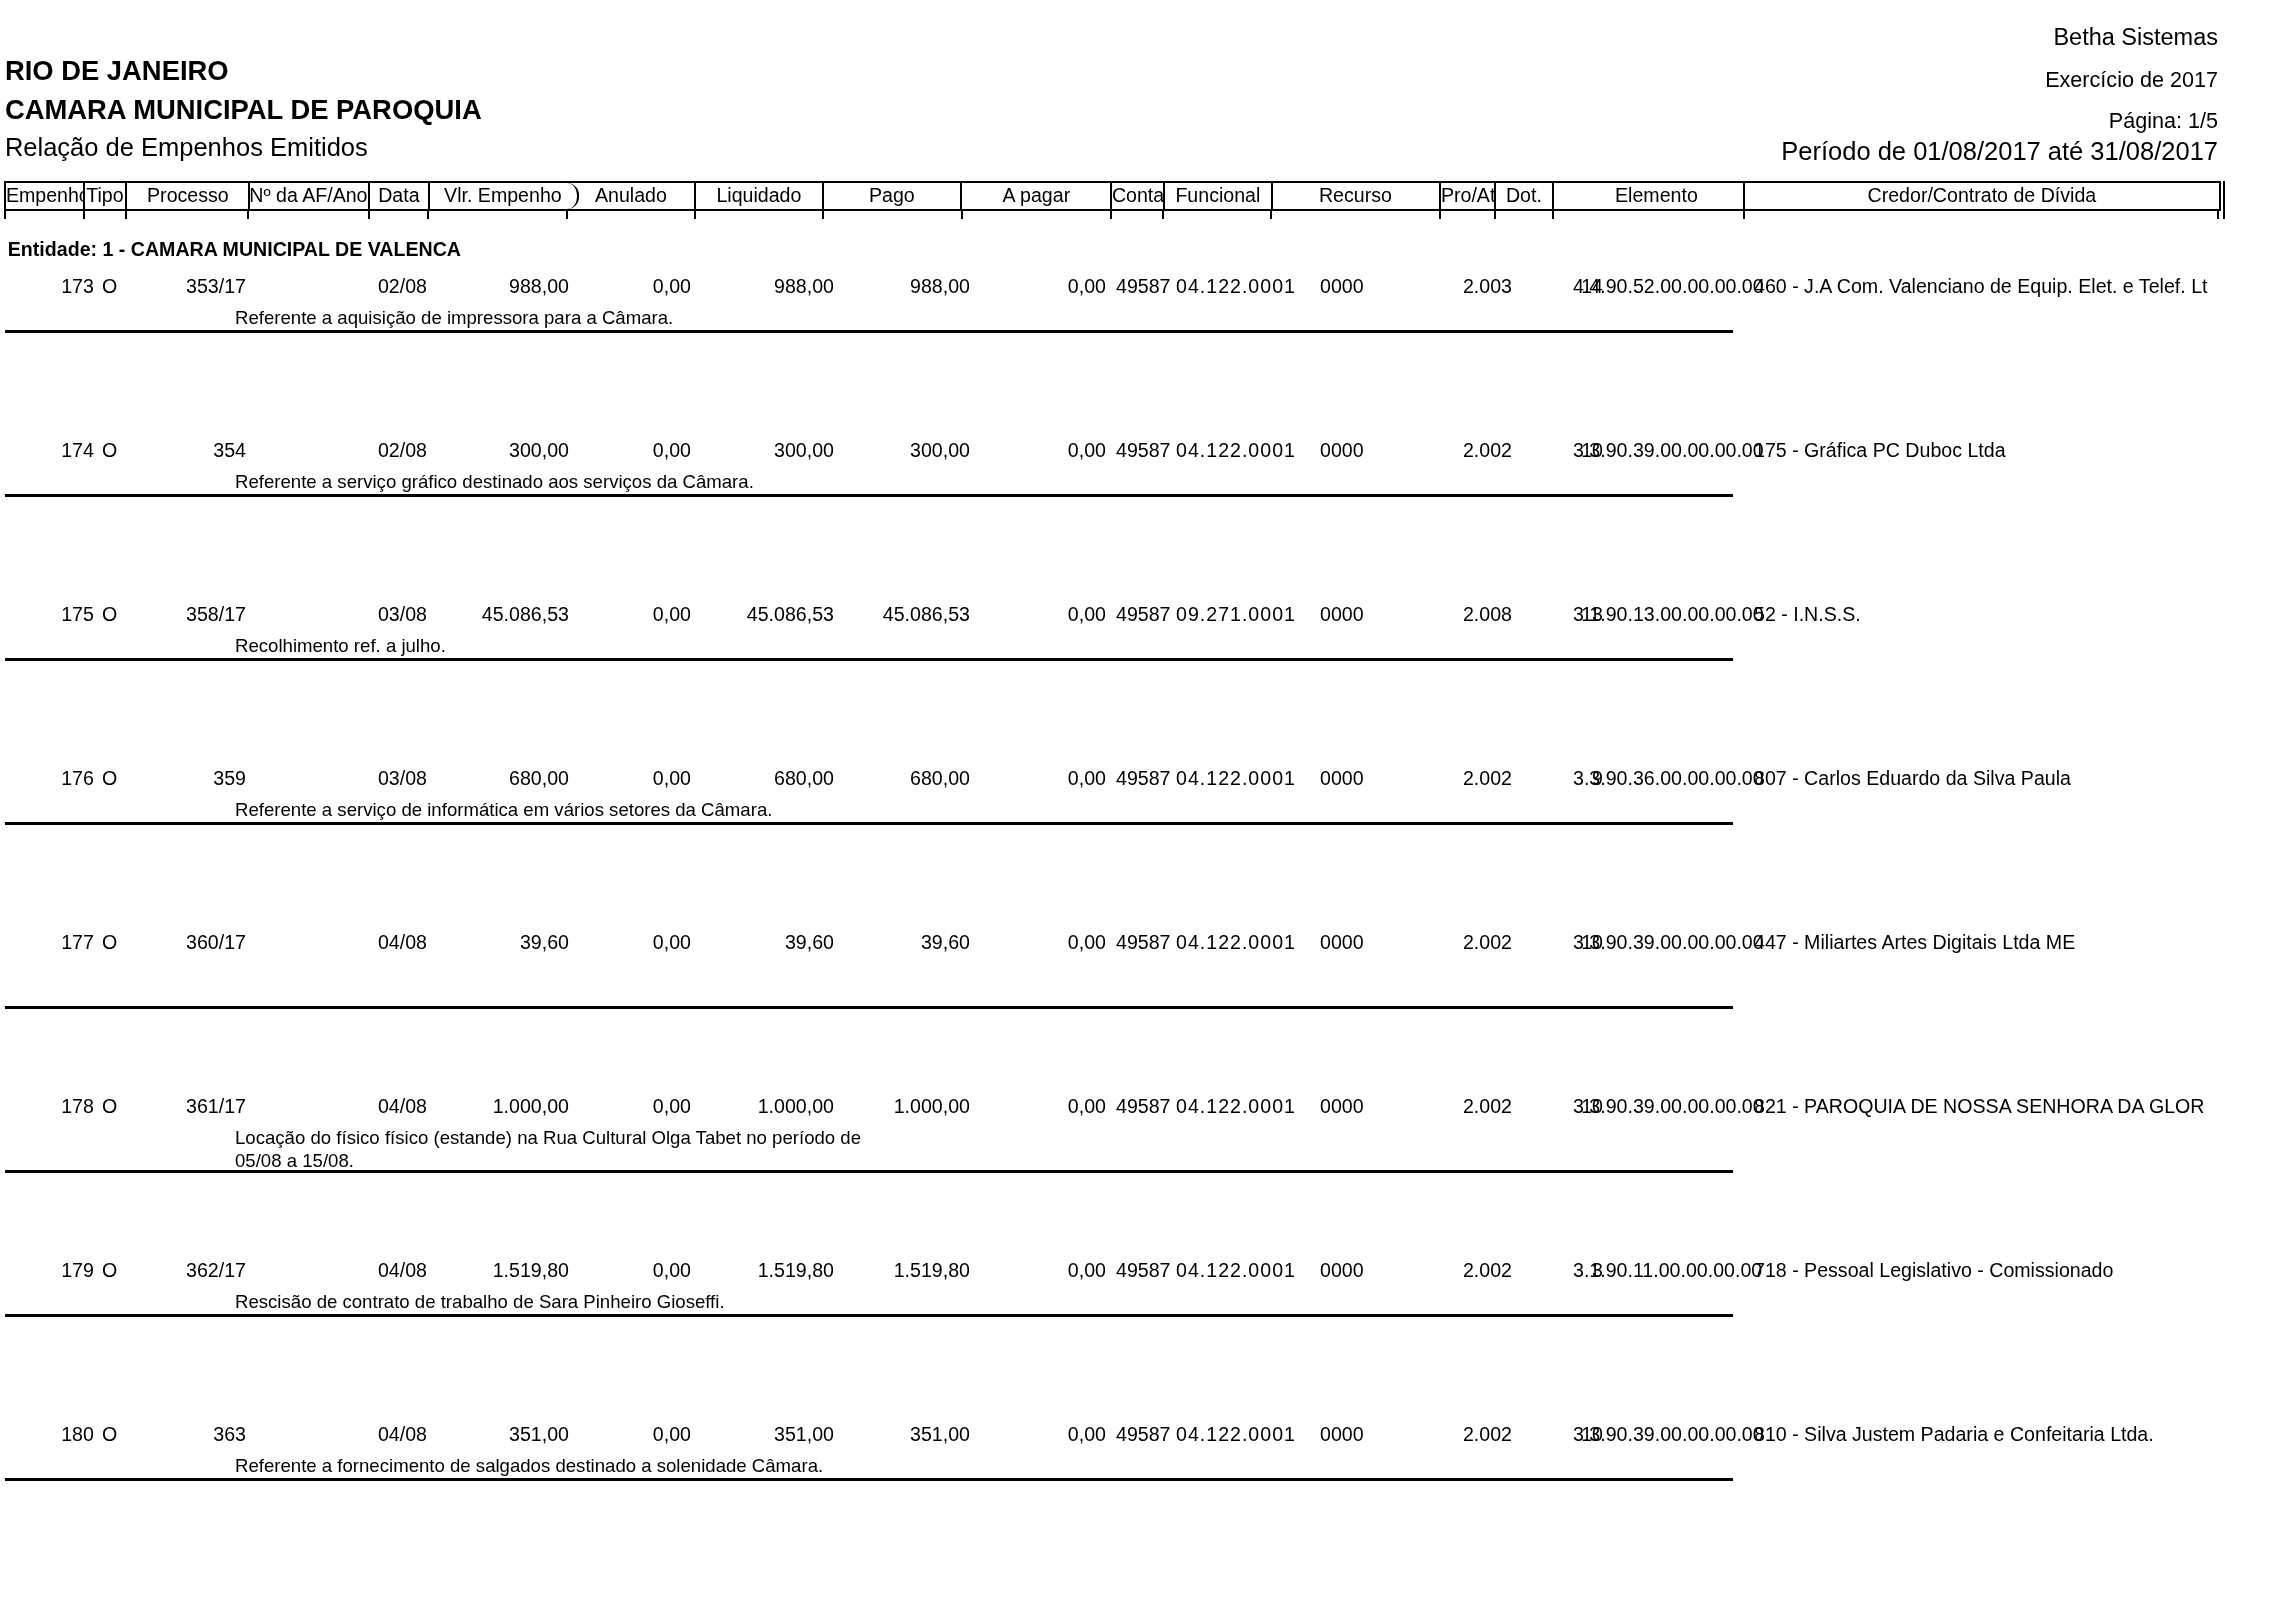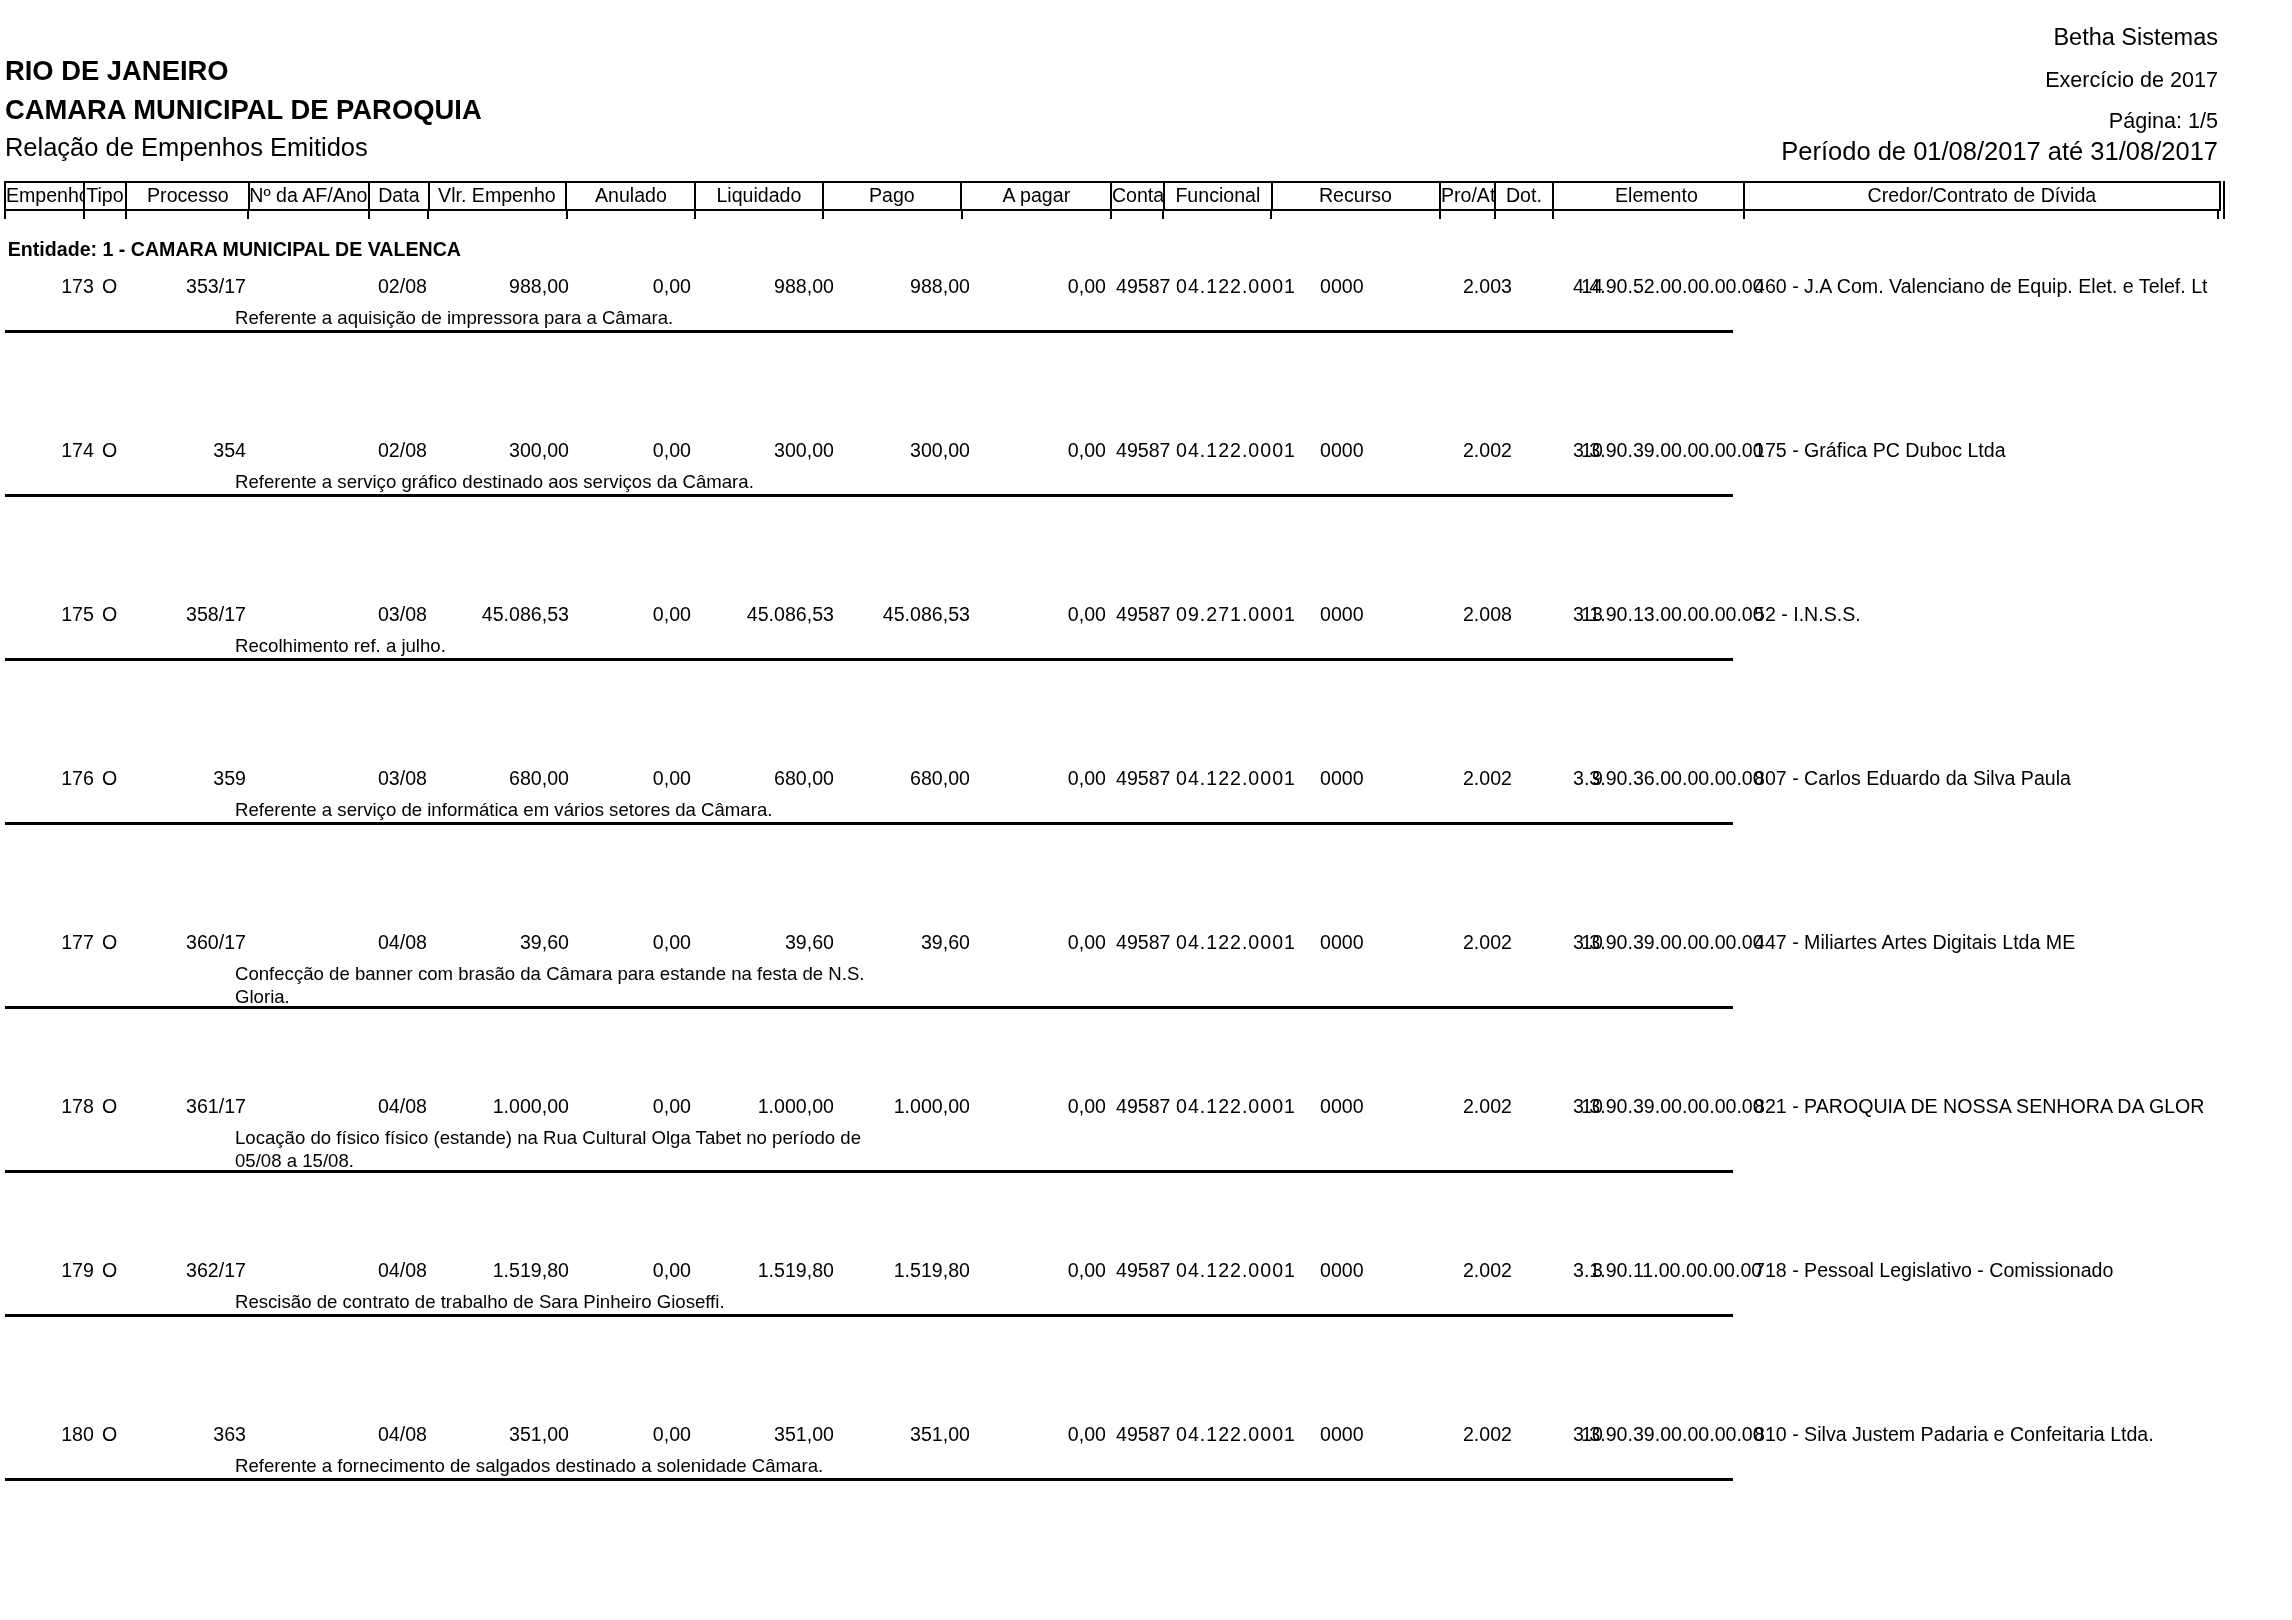--- a/index.html
+++ b/index.html
@@ -66,21 +66,21 @@
   <div class="exercicio">Exercício de 2017</div>
   <div class="pagina">Página: 1/5</div>
   <div class="periodo">Período de 01/08/2017 até 31/08/2017</div>
 
   <div class="thead">
       <div class="thcell" style="left: 0px; width: 79px;">Empenho</div>
       <div class="thcell" style="left: 79px; width: 42px;">Tipo</div>
       <div class="thcell" style="left: 122px; width: 122px;">Processo</div>
       <div class="thcell" style="left: 243px; width: 121px;">Nº da AF/Ano</div>
       <div class="thcell" style="left: 364px; width: 60px;">Data</div>
-      <div class="thcell" style="left: 423px; width: 138px;">Vlr. Empenho</div>
+      <div class="thcell" style="left: 423px; width: 150px; border-radius: 12px;">Vlr. Empenho</div>
       <div class="thcell" style="left: 562px; width: 128px;">Anulado</div>
       <div class="thcell" style="left: 690px; width: 128px;">Liquidado</div>
       <div class="thcell" style="left: 818px; width: 138px;">Pago</div>
       <div class="thcell" style="left: 957px; width: 149px;">A pagar</div>
       <div class="thcell" style="left: 1106px; width: 53px;">Conta</div>
       <div class="thcell" style="left: 1159px; width: 108px;">Funcional</div>
       <div class="thcell" style="left: 1266px; width: 169px;">Recurso</div>
       <div class="thcell" style="left: 1435px; width: 55px;">Pro/At</div>
       <div class="thcell" style="left: 1490px; width: 58px;">Dot.</div>
       <div class="thcell" style="left: 1548px; width: 191px; padding-left: 16px;">Elemento</div>
@@ -199,24 +199,20 @@
     <span class="cell c-liquidado">39,60</span>
     <span class="cell c-pago">39,60</span>
     <span class="cell c-apagar">0,00</span>
     <span class="cell c-conta">49587</span>
     <span class="cell c-funcional">04.122.0001</span>
     <span class="cell c-recurso">0000</span>
     <span class="cell c-proat">2.002</span>
     <span class="cell c-dot">10</span>
     <span class="cell c-elemento">3.3.90.39.00.00.00.00</span>
     <span class="cell c-credor">447 - Miliartes Artes Digitais Ltda ME</span>
-    <div class="desc">
-          <div>Confecção de banner com brasão da Câmara para estande na festa de N.S.</div>
-          <div>Gloria.</div>
-        </div>
     <div class="sep"></div>
   </div>
 
   <div class="row two-line">
     <span class="cell c-empenho">178</span>
     <span class="cell c-tipo">O</span>
     <span class="cell c-processo">361/17</span>
     <span class="cell c-af"></span>
     <span class="cell c-data">04/08</span>
     <span class="cell c-vlr">1.000,00</span>

